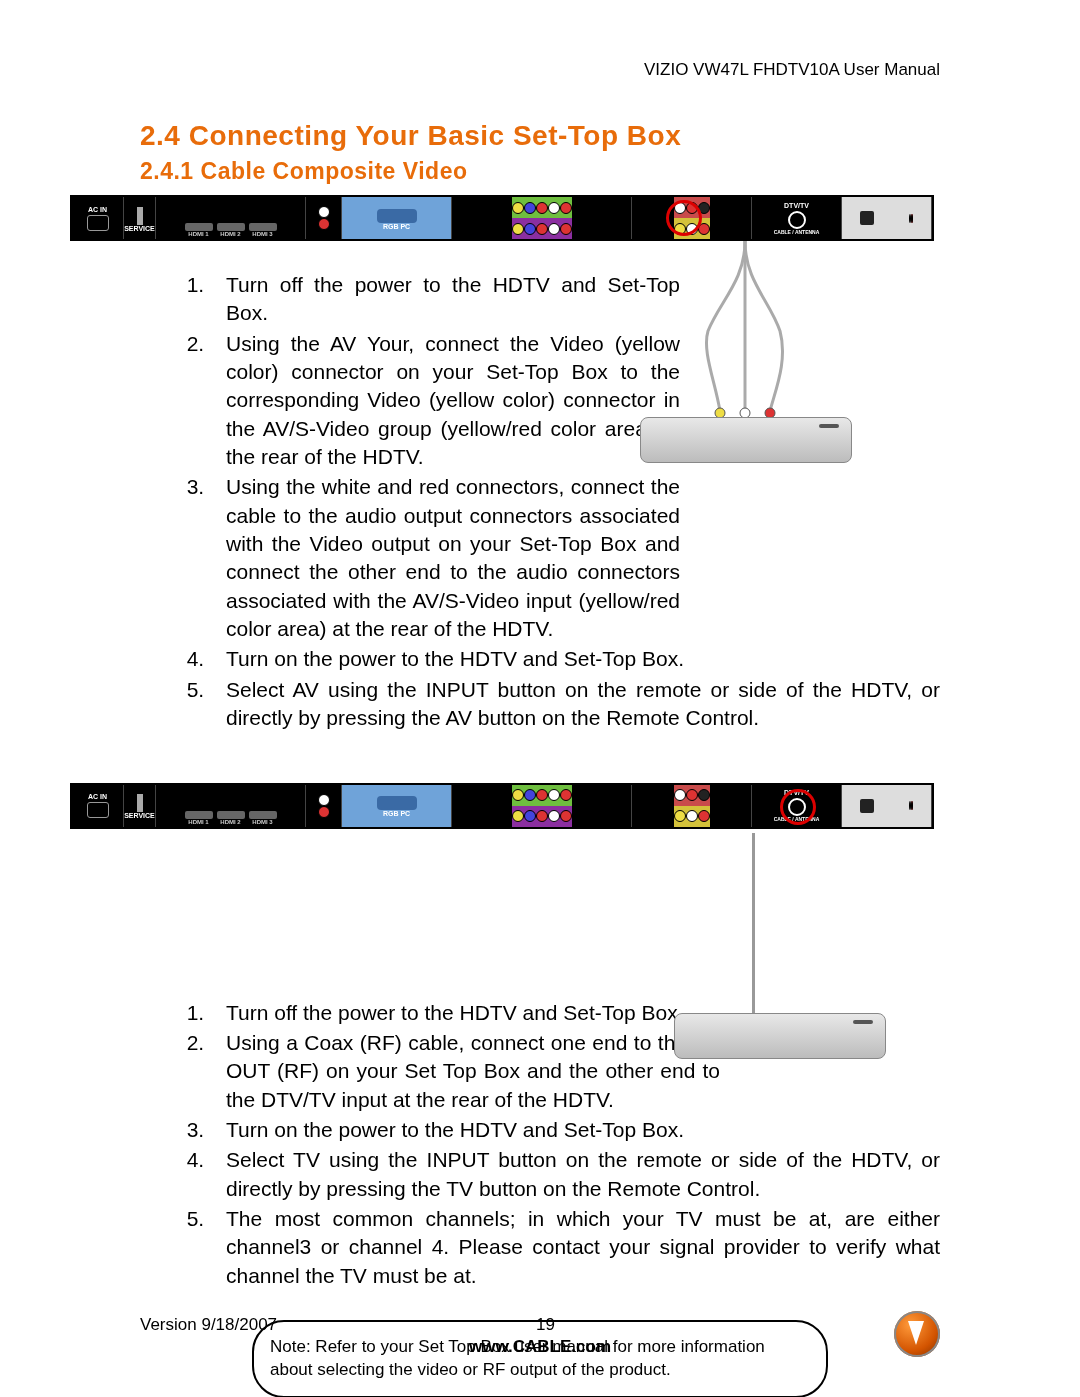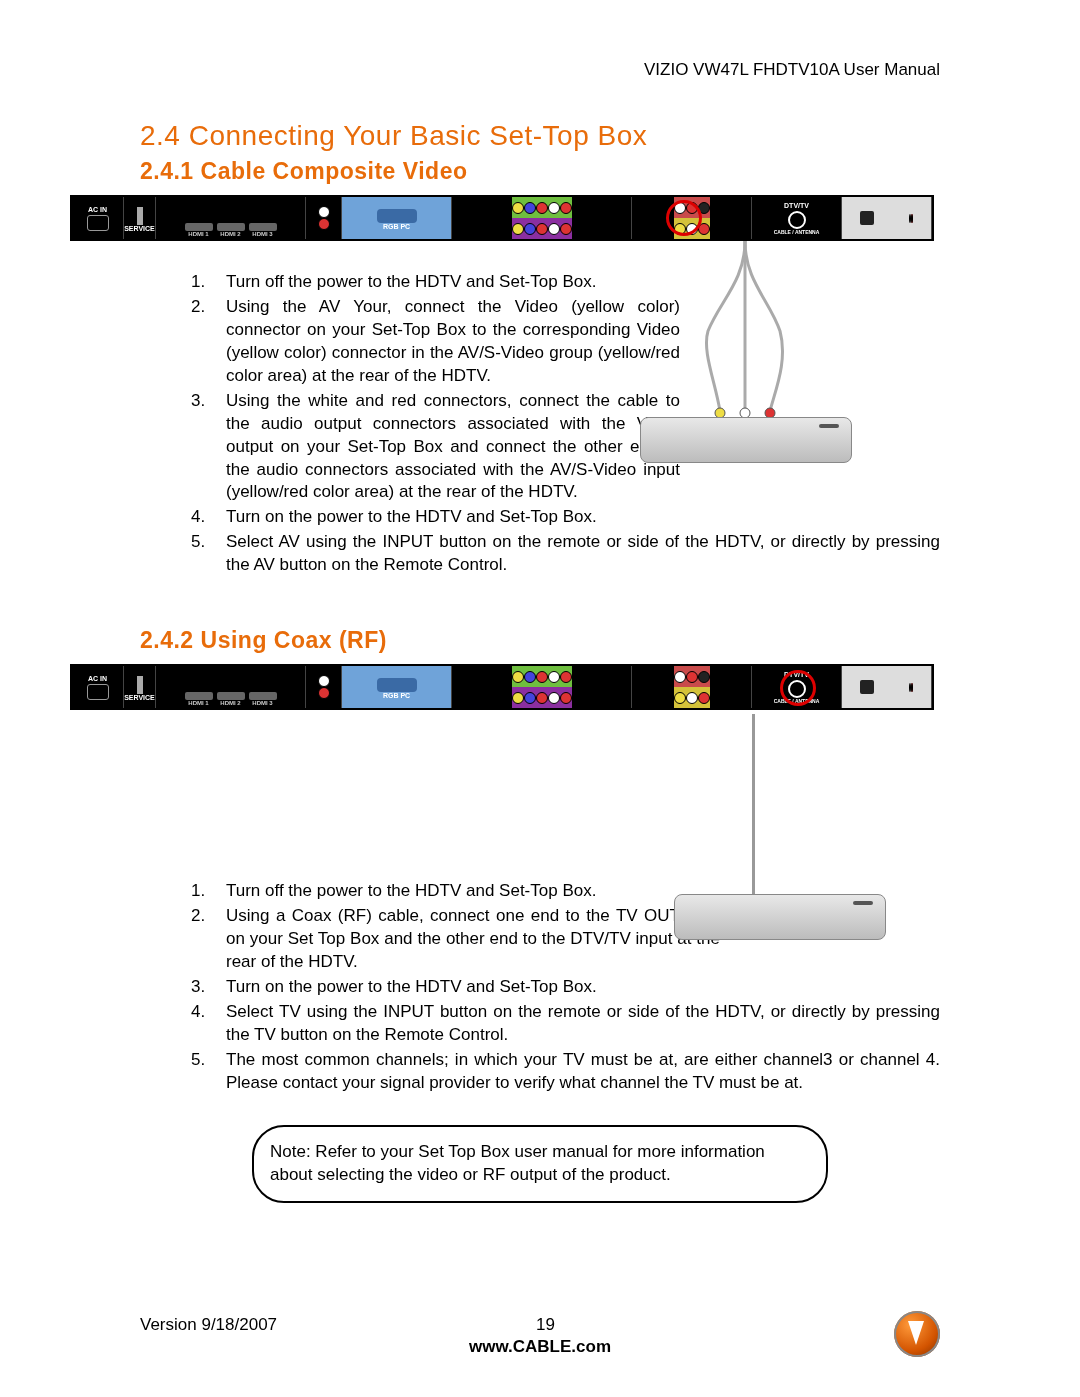--- a/index.html
+++ b/index.html
@@ -1,18 +1,18 @@
 <!DOCTYPE html>
 <html><head>
 <meta charset="utf-8">
 <style>
 html,body{margin:0;padding:0;background:#fff;font-family:Arial,Helvetica,sans-serif;color:#000}
 .page{width:1080px;height:1397px;position:relative;margin:0 auto;box-sizing:border-box;padding:60px 140px 40px 140px}
 .doc-header{text-align:right;font-size:17px;margin-bottom:40px}
-h1{font-family:"Arial Black","Trebuchet MS",sans-serif;font-weight:400;color:#e86c0a;font-size:28px;letter-spacing:.5px;margin:0 0 6px 0}
+h1{font-family:"Arial Black","Trebuchet MS",sans-serif;font-weight:700;color:#e86c0a;font-size:28px;letter-spacing:.5px;margin:0 0 6px 0}
 h2{font-family:"Arial Black","Trebuchet MS",sans-serif;font-weight:700;color:#e86c0a;font-size:23px;letter-spacing:.5px;margin:0 0 10px 0}
 .panel{width:860px;height:42px;border:2px solid #000;background:#000;display:flex;align-items:stretch;margin:0 -70px 6px -70px}
 .seg{display:flex;flex-direction:column;align-items:center;justify-content:center;color:#fff;font-size:7px;font-weight:bold;border-right:1px solid #444;box-sizing:border-box;position:relative}
 .acin{width:52px} .acin .plug{width:20px;height:14px;border:1px solid #999;border-radius:3px;margin-top:2px}
 .service{width:32px} .service .slot{width:6px;height:18px;background:#aaa;margin-top:2px}
 .hdmi{width:150px;display:flex;flex-direction:row;gap:4px;align-items:flex-end;justify-content:center;padding-bottom:2px}
 .hdmi .slot,.gap .slot{width:28px;height:8px;background:#666;border-radius:2px}
 .hdmi .lbl{font-size:6px;color:#ccc;text-align:center}
 .lr{width:36px;background:#000}
 .rgb{width:110px;background:#6fa3d9}
@@ -29,21 +29,21 @@
 .dtv .ant{width:14px;height:14px;border:2px solid #fff;border-radius:50%;margin-top:2px}
 .aout{width:90px;background:#ddd;color:#000;display:flex;flex-direction:row;align-items:center;justify-content:space-around}
 .aout .opt{width:14px;height:14px;background:#222;border-radius:2px}
 .circle{position:absolute;border:3px solid #d00;border-radius:50%;pointer-events:none}
 .cable-wrap{position:relative;height:0}
 .cable{position:absolute;width:170px;left:520px;top:-6px}
 .cable svg{display:block}
 .stb{position:absolute;left:500px;top:170px;width:210px;height:44px;background:linear-gradient(#e8e8e8,#bcbcbc);border:1px solid #888;border-radius:8px}
 .stb::after{content:"";position:absolute;right:12px;top:6px;width:20px;height:4px;background:#555;border-radius:2px}
 .coax-line{position:absolute;left:612px;top:-2px;width:3px;height:184px;background:#999}
-ol.steps{font-size:17px;line-height:1.35;margin:30px 0 0 0;padding-left:70px}
+ol.steps{font-size:21px;line-height:1.35;margin:30px 0 0 0;padding-left:70px}
 ol.steps li{padding-left:16px;margin-bottom:2px;text-align:justify}
 .sec1 li:nth-child(1),.sec1 li:nth-child(2),.sec1 li:nth-child(3){padding-right:260px}
 .sec2 li:nth-child(1),.sec2 li:nth-child(2){padding-right:220px}
 .sec2-wrap{margin-top:50px}
 .note{border:2px solid #000;border-radius:32px;padding:14px 16px;font-size:17px;width:540px;margin:30px auto 0 auto;line-height:1.35}
 .footer{position:absolute;left:140px;right:140px;bottom:40px;font-size:17px}
 .footer .row{display:flex;justify-content:space-between;align-items:center}
 .footer .site{text-align:center;font-weight:bold;margin-top:2px}
 .logo{width:46px;height:46px;border-radius:50%;background:radial-gradient(circle at 35% 30%,#ff9a3a,#d35400 60%,#7a2e00);position:absolute;right:0;bottom:0;box-shadow:0 0 0 2px #888 inset}
 .logo::after{content:"";position:absolute;left:14px;top:10px;width:16px;height:24px;background:#fff;clip-path:polygon(0 0,100% 0,50% 100%)}
@@ -144,21 +144,20 @@
 
   <ol class="steps sec1">
     <li>Turn off the power to the HDTV and Set-Top Box.</li>
     <li>Using the AV Your, connect the Video (yellow color) connector on your Set-Top Box to the corresponding Video (yellow color) connector in the AV/S-Video group (yellow/red color area) at the rear of the HDTV.</li>
     <li>Using the white and red connectors, connect the cable to the audio output connectors associated with the Video output on your Set-Top Box and connect the other end to the audio connectors associated with the AV/S-Video input (yellow/red color area) at the rear of the HDTV.</li>
     <li>Turn on the power to the HDTV and Set-Top Box.</li>
     <li>Select AV using the INPUT button on the remote or side of the HDTV, or directly by pressing the AV button on the Remote Control.</li>
   </ol>
 
   <div class="sec2-wrap">
-    <h2>2.4.2 Using Coax (RF)</h2>
 
     <div class="panel">
       <div class="seg acin">
           <span>AC IN</span>
           <div class="plug"></div>
         </div>
       <div class="seg service">
           <div class="slot"></div>
           <span>SERVICE</span>
         </div>

